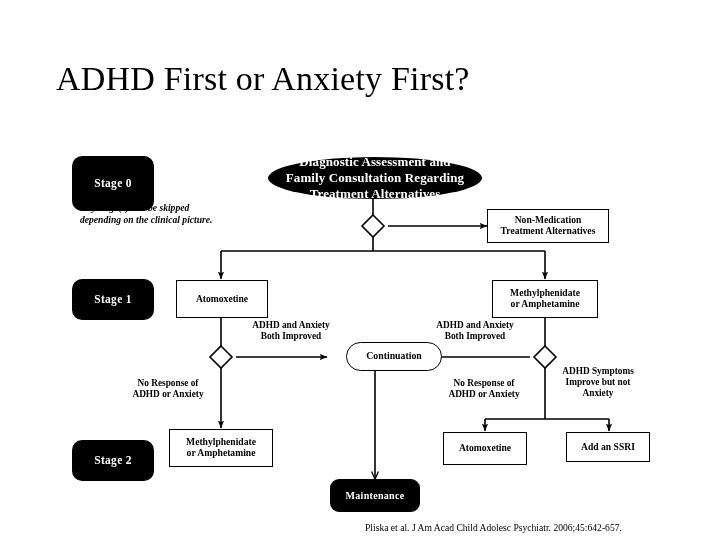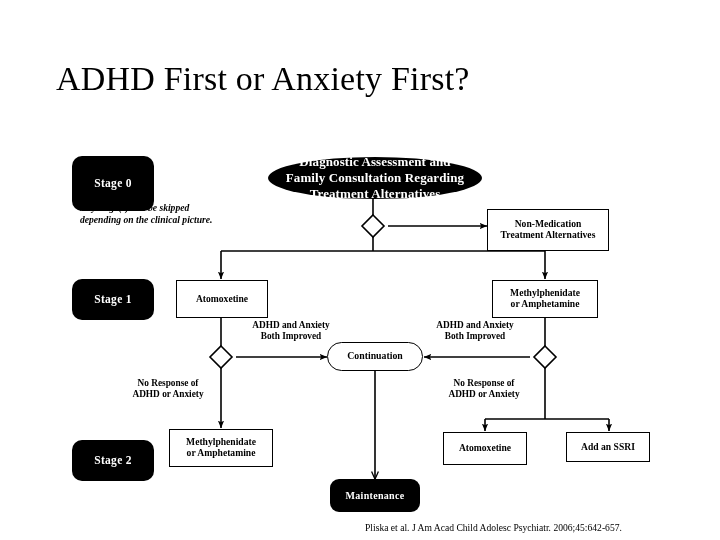--- a/index.html
+++ b/index.html
@@ -216,33 +216,33 @@
       <div class="node pill-black" style="left:72px; top:440px; width:82px; height:41px;">
         <span class="txt">Stage 2</span>
       </div>
 
       <div class="note-italic" style="left:80px; top:202px; width:210px;">Any stage(s) can be skipped<br>depending on the clinical picture.</div>
 
       <div class="node ellipse-black" style="left:268px; top:157px; width:214px; height:42px; padding:0 12px;">
         <span class="txt">Diagnostic Assessment and<br>Family Consultation Regarding<br>Treatment Alternatives</span>
       </div>
 
-      <div class="node rect-white" style="left:487px; top:209px; width:122px; height:42px;">
+      <div class="node rect-white" style="left:487px; top:209px; width:122px; height:34px;">
         <span class="txt">Non-Medication<br>Treatment Alternatives</span>
       </div>
 
       <div class="node rect-white" style="left:176px; top:280px; width:92px; height:38px;">
         <span class="txt">Atomoxetine</span>
       </div>
 
       <div class="node rect-white" style="left:492px; top:280px; width:106px; height:38px;">
         <span class="txt">Methylphenidate<br>or Amphetamine</span>
       </div>
 
-      <div class="node round-white" style="left:327px; top:342px; width:96px; height:29px;">
+      <div class="node round-white" style="left:346px; top:342px; width:96px; height:29px;">
         <span class="txt">Continuation</span>
       </div>
 
       <div class="node rect-white" style="left:169px; top:429px; width:104px; height:38px;">
         <span class="txt">Methylphenidate<br>or Amphetamine</span>
       </div>
 
       <div class="node rect-white" style="left:443px; top:432px; width:84px; height:33px;">
         <span class="txt">Atomoxetine</span>
       </div>
@@ -256,19 +256,20 @@
       </div>
 
       <div class="edge-label" style="left:228px; top:320px; width:126px;">ADHD and Anxiety<br>Both Improved</div>
 
       <div class="edge-label" style="left:412px; top:320px; width:126px;">ADHD and Anxiety<br>Both Improved</div>
 
       <div class="edge-label" style="left:120px; top:378px; width:96px;">No Response of<br>ADHD or Anxiety</div>
 
       <div class="edge-label" style="left:434px; top:378px; width:100px;">No Response of<br>ADHD or Anxiety</div>
 
+      <div class="edge-label" style="left:552px; top:366px; width:92px;">ADHD Symptoms<br>Improve but not<br>Anxiety</div>
 
     </div>
   </div>
 
   <div id="citation">Pliska et al. J Am Acad Child Adolesc Psychiatr. 2006;45:642-657.</div>
 
 </div>
 
 </body></html>

